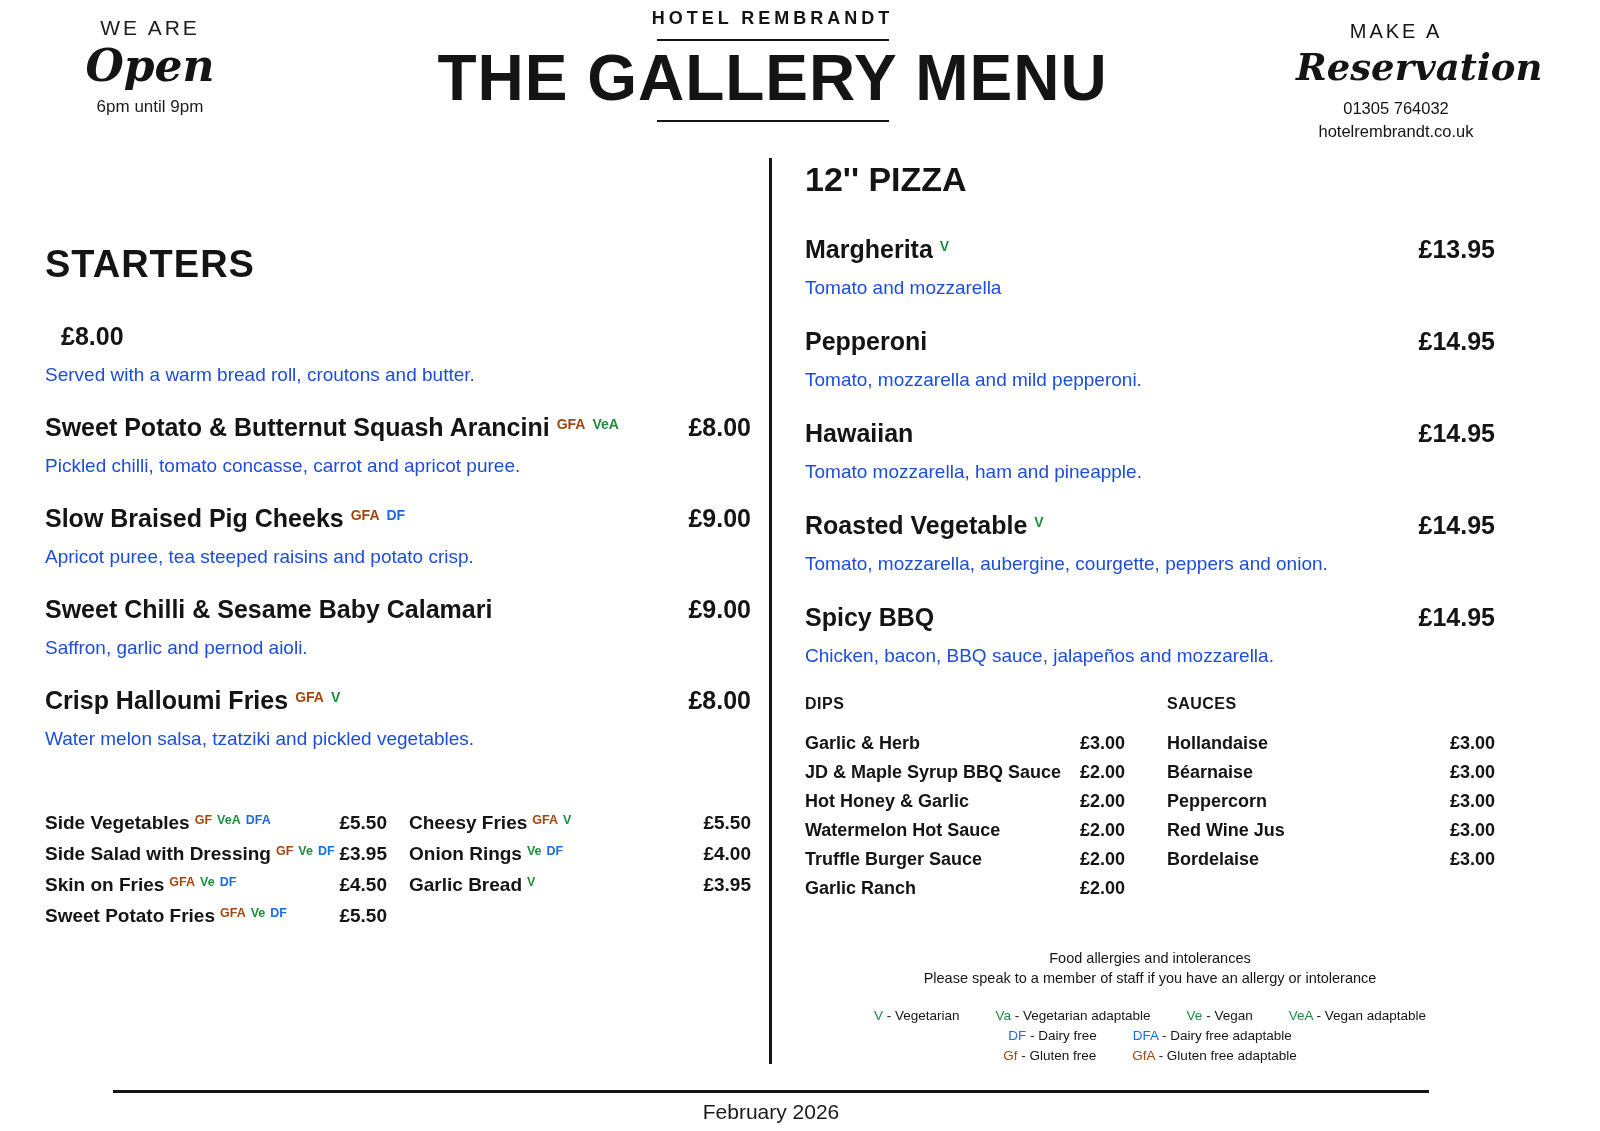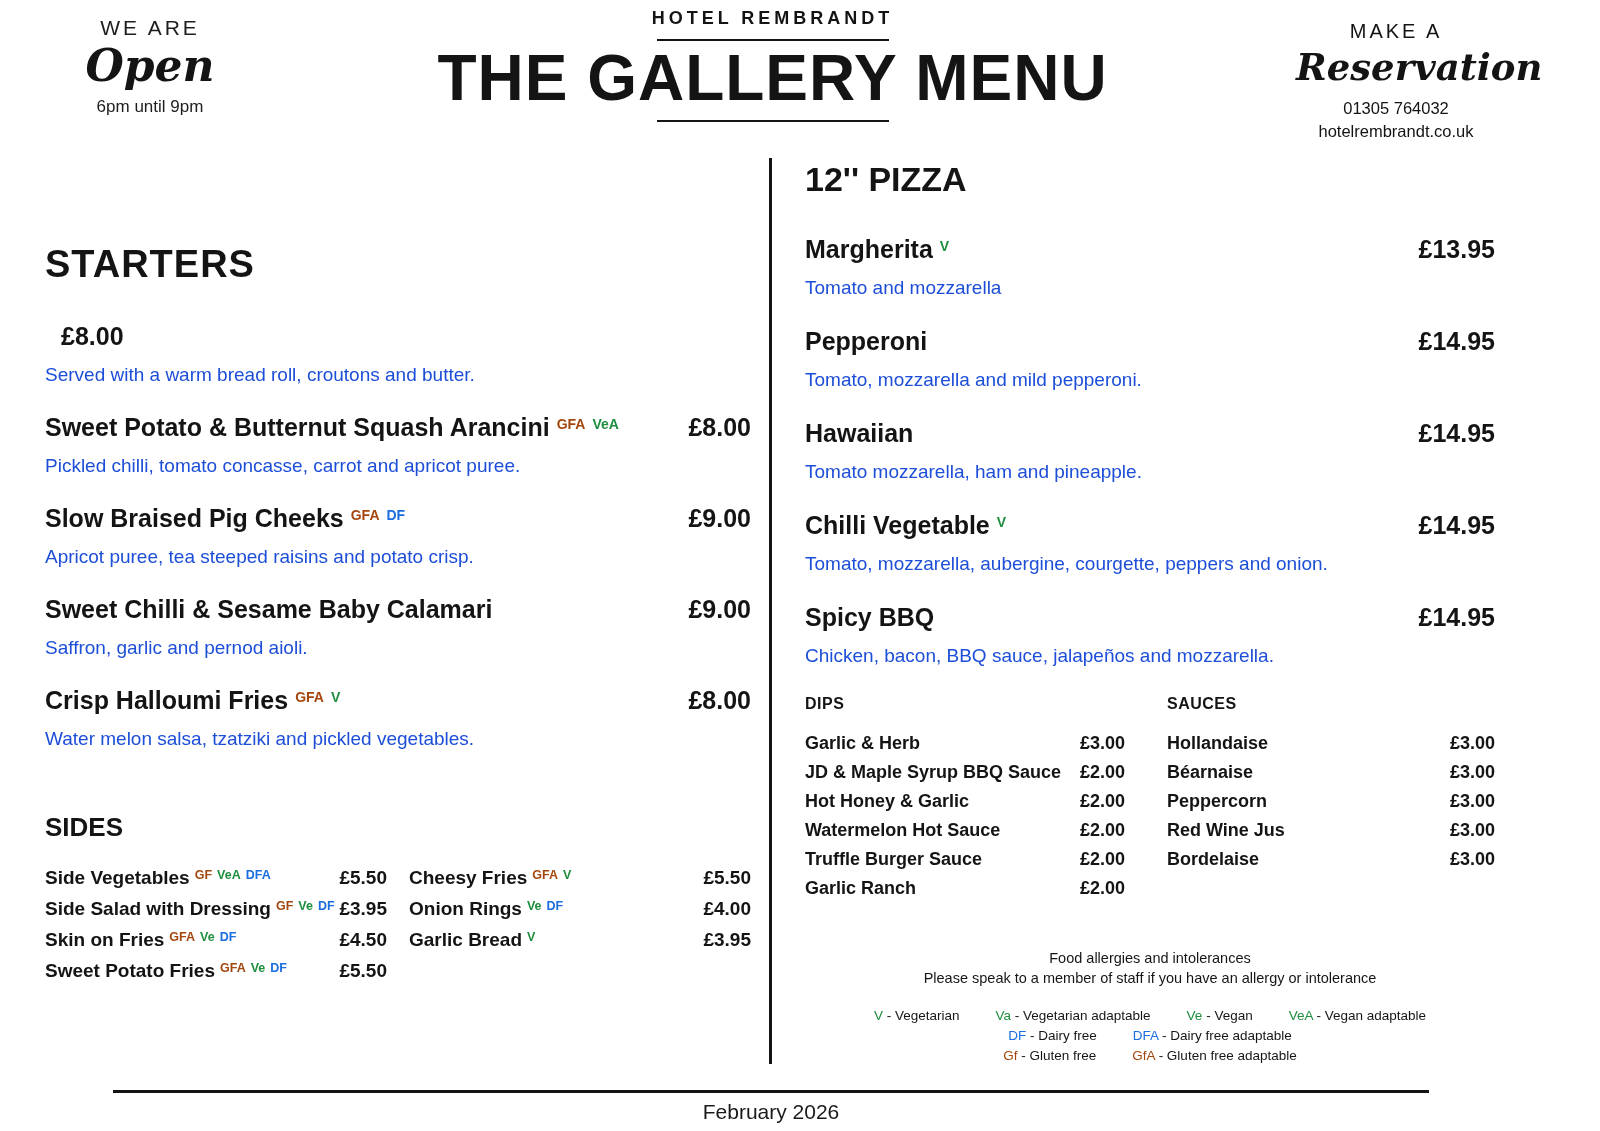--- a/index.html
+++ b/index.html
@@ -141,21 +141,20 @@
 
   <div class="menu-item">
     <div class="item-row">
       <span class="item-name-wrap"><span class="item-name">Crisp Halloumi Fries</span><span class="item-tags"><span class="tag tag-gf">GFA</span><span class="tag tag-v">V</span></span></span>
       <span class="item-price">£8.00</span>
     </div>
     <div class="item-desc">Water melon salsa, tzatziki and pickled vegetables.</div>
   </div>
 
   <div class="sides">
-    <div class="sides-heading">SIDES</div>
     <div class="sides-grid">
       <div class="sides-col">
         <div class="side-item">
             <span class="side-name">Side Vegetables</span>
             <span><span class="tag tag-gf">GF</span><span class="tag tag-v">VeA</span><span class="tag tag-df">DFA</span></span>
             <span class="side-price">£5.50</span>
           </div>
         <div class="side-item">
             <span class="side-name">Side Salad with Dressing</span>
             <span><span class="tag tag-gf">GF</span><span class="tag tag-v">Ve</span><span class="tag tag-df">DF</span></span>
@@ -215,21 +214,21 @@
   <div class="menu-item">
     <div class="item-row">
       <span class="item-name-wrap"><span class="item-name">Hawaiian</span><span class="item-tags"></span></span>
       <span class="item-price">£14.95</span>
     </div>
     <div class="item-desc">Tomato mozzarella, ham and pineapple.</div>
   </div>
 
   <div class="menu-item">
     <div class="item-row">
-      <span class="item-name-wrap"><span class="item-name">Chilli Vegetable</span><span class="item-tags"><span class="tag tag-v">V</span></span></span>
+      <span class="item-name-wrap"><span class="item-name">Roasted Vegetable</span><span class="item-tags"><span class="tag tag-v">V</span></span></span>
       <span class="item-price">£14.95</span>
     </div>
     <div class="item-desc">Tomato, mozzarella, aubergine, courgette, peppers and onion.</div>
   </div>
 
   <div class="menu-item">
     <div class="item-row">
       <span class="item-name-wrap"><span class="item-name">Spicy BBQ</span><span class="item-tags"></span></span>
       <span class="item-price">£14.95</span>
     </div>

